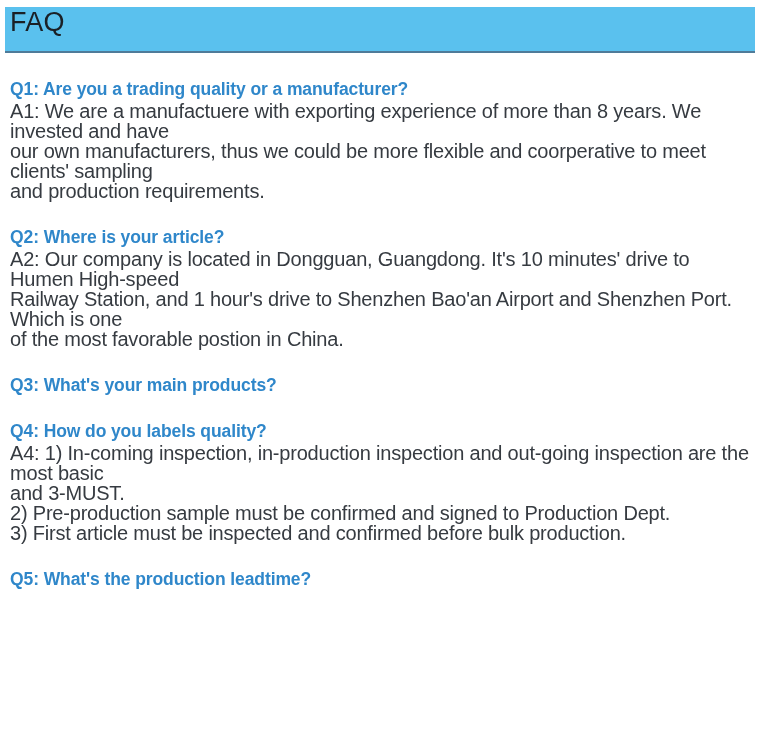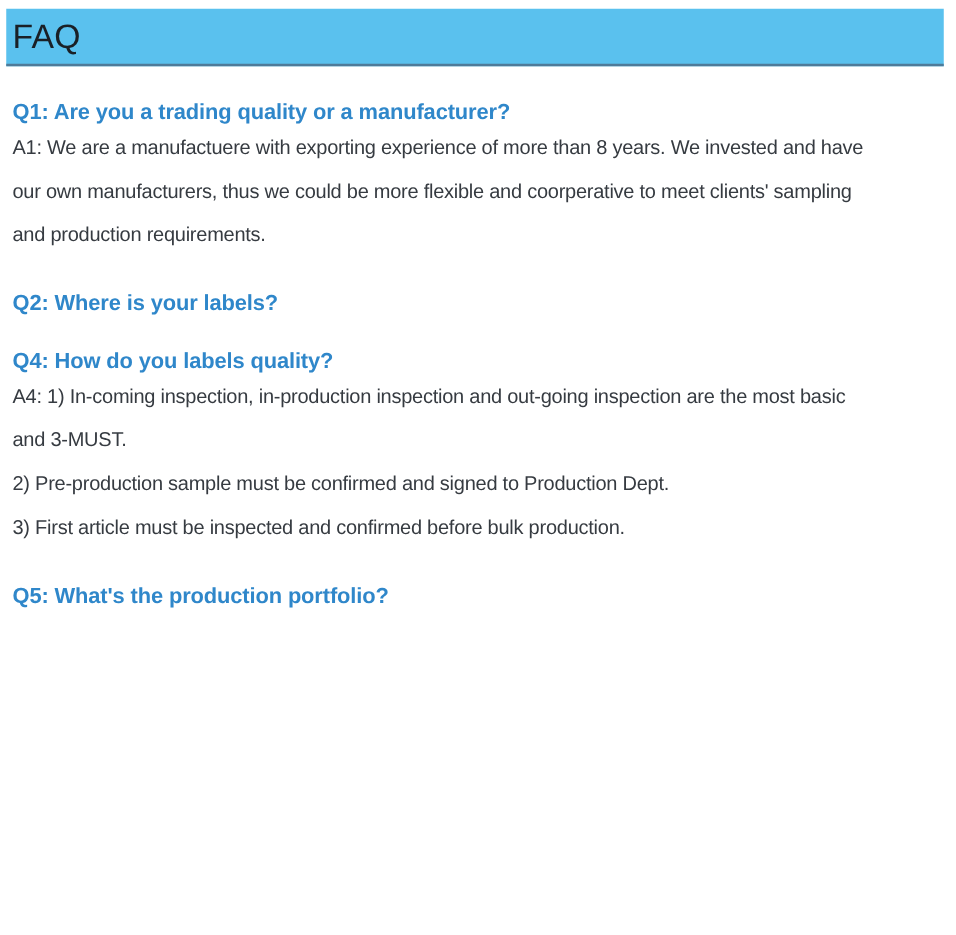--- a/index.html
+++ b/index.html
@@ -15,72 +15,74 @@
   body{
     width:765px;height:748px;overflow:hidden;background:var(--page-bg);
     font-family:"Liberation Sans","DejaVu Sans",sans-serif;
   }
   .page{position:relative;width:765px;height:748px;}
   .faq-header{
     margin:7px 10px 0 5px;
     height:46px;
     background:var(--header-bg);
     border-bottom:2px solid var(--header-border);
-    display:flex;align-items:center;
+    display:flex;align-items:flex-start;
     padding-left:5px;
   }
   .faq-header h1{
     margin:0;
     font-size:27px;
     font-weight:400;
     letter-spacing:0.2px;
     color:var(--header-text);
   }
   main{padding:0 10px;}
   .faq-item .question{
     margin:26px 0 2px 0;
     font-size:17.5px;
     line-height:20px;
     font-weight:bold;
     color:var(--question);
     letter-spacing:-0.1px;
   }
   .faq-item .answer{
     margin:0;
-    font-size:16px;
-    line-height:35px;
+    font-size:20px;
+    line-height:20px;
     color:var(--answer);
     letter-spacing:-0.2px;
   }
 </style>
 </head>
 <body>
 
 <div class="page">
 
   <header class="faq-header">
     <h1>FAQ</h1>
   </header>
 
   <main id="faq-list">
   <section class="faq-item">
     <h2 class="question">Q1: Are you a trading quality or a manufacturer?</h2>
     <p class="answer">A1: We are a manufactuere with exporting experience of more than 8 years. We invested and have<br>our own manufacturers, thus we could be more flexible and coorperative to meet clients' sampling<br>and production requirements.</p>
   </section>
 
   <section class="faq-item">
-    <h2 class="question">Q2: Where is your labels?</h2>
+    <h2 class="question">Q2: Where is your article?</h2>
+    <p class="answer">A2: Our company is located in Dongguan, Guangdong. It's 10 minutes' drive to Humen High-speed<br>Railway Station, and 1 hour's drive to Shenzhen Bao'an Airport and Shenzhen Port. Which is one<br>of the most favorable postion in China.</p>
   </section>
 
   <section class="faq-item">
+    <h2 class="question">Q3: What's your main products?</h2>
   </section>
 
   <section class="faq-item">
     <h2 class="question">Q4: How do you labels quality?</h2>
     <p class="answer">A4: 1) In-coming inspection, in-production inspection and out-going inspection are the most basic<br>and 3-MUST.<br>2) Pre-production sample must be confirmed and signed to Production Dept.<br>3) First article must be inspected and confirmed before bulk production.</p>
   </section>
 
   <section class="faq-item">
-    <h2 class="question">Q5: What's the production portfolio?</h2>
+    <h2 class="question">Q5: What's the production leadtime?</h2>
   </section>
 </main>
 
 </div>
 
 </body></html>

